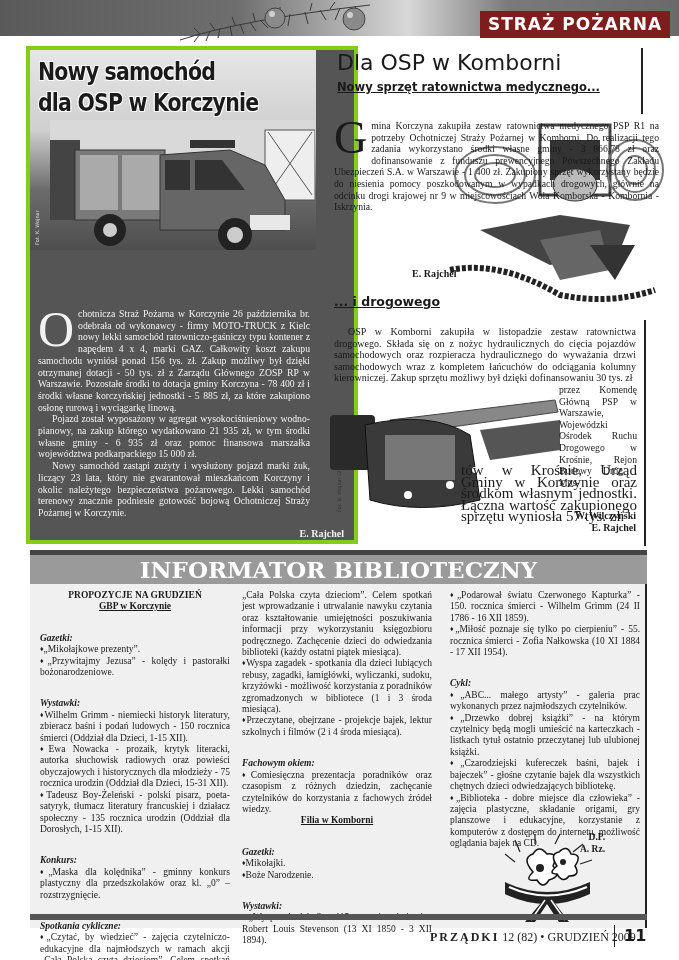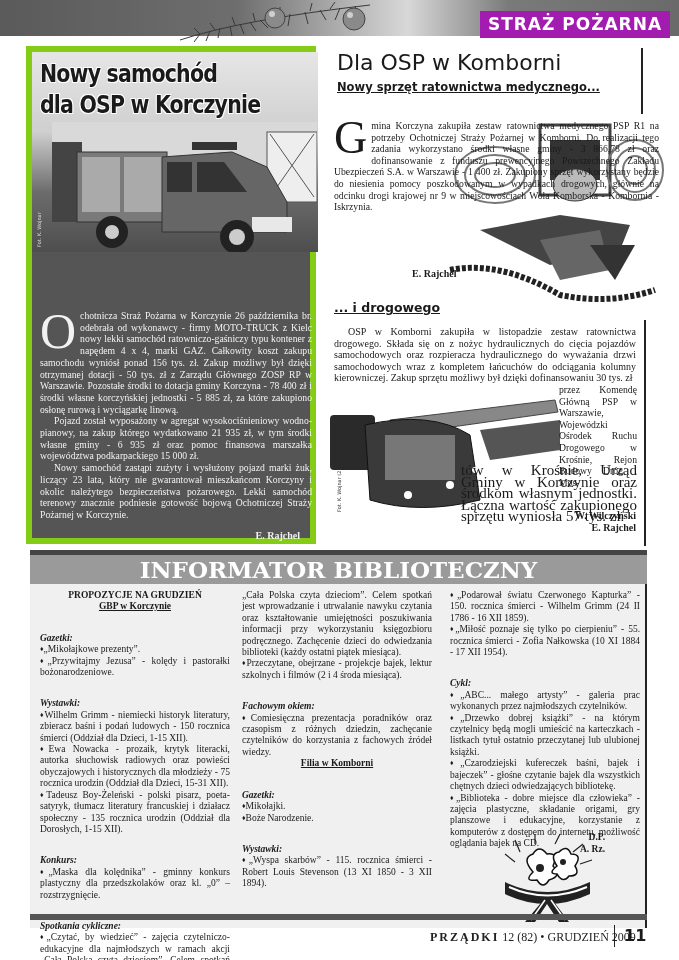--- a/index.html
+++ b/index.html
@@ -2,41 +2,41 @@
 <html><head>
 <meta charset="utf-8">
 <style>
 *{box-sizing:border-box;margin:0;padding:0}
 html,body{width:679px;height:960px;background:#fff;overflow:hidden}
 body{position:relative;font-family:"Liberation Serif",serif;color:#1a1a1a}
 .abs{position:absolute}
 
 #hdr-band{left:0;top:0;width:679px;height:36px;background:linear-gradient(90deg,#5a5a5a 0%,#6e6e6e 35%,#d8d8d8 60%,#7a7a7a 75%,#6a6a6a 100%)}
 #branch{left:180px;top:0;width:190px;height:45px}
-#section-title{left:480px;top:11px;width:190px;height:27px;background:#a21caf;color:#fff;font-family:"DejaVu Sans",sans-serif;font-weight:bold;font-size:17px;letter-spacing:1px;text-align:center;line-height:27px}
-
-#left-box{left:26px;top:46px;width:290px;height:498px;border:6px solid #84cc16;background:#555}
+#section-title{left:480px;top:11px;width:190px;height:27px;background:#7f1d1d;color:#fff;font-family:"DejaVu Sans",sans-serif;font-weight:bold;font-size:17px;letter-spacing:1px;text-align:center;line-height:27px}
+
+#left-box{left:26px;top:46px;width:332px;height:498px;border:4px solid #84cc16;background:#555}
 #left-photo{left:0;top:0;width:286px;height:200px;background:linear-gradient(180deg,#e6e6e6 0%,#cfcfcf 40%,#6c6c6c 70%,#4e4e4e 100%);overflow:hidden}
 #left-title{left:8px;top:6px;width:275px;font-family:"DejaVu Sans",sans-serif;font-weight:bold;font-size:25px;line-height:31px;color:#1a1a1a;letter-spacing:-1px;transform:scaleX(.82);transform-origin:left top;text-shadow:1px 1px 0 #fff,-1px -1px 0 #fff,1px -1px 0 #fff,-1px 1px 0 #fff}
 #truck{left:20px;top:70px;width:265px;height:130px}
 #photo-credit-1{left:2px;top:140px;font-family:"DejaVu Sans",sans-serif;font-size:5px;color:#ddd;transform:rotate(-90deg);transform-origin:left top;white-space:nowrap}
 #left-body{left:8px;top:258px;width:272px;color:#f2f2f2;font-size:9.7px;line-height:11.7px;text-align:justify}
 #left-body p{text-indent:14px}
 #left-body p.first{text-indent:0}
 .dropcap{float:left;font-size:50px;line-height:38px;margin:2px 4px 0 0;font-family:"Liberation Serif",serif}
 #left-author{right:10px;top:478px;font-weight:bold;font-size:10px;color:#f2f2f2}
 
 #right-title{left:337px;top:50px;font-family:"DejaVu Sans",sans-serif;font-weight:normal;font-size:22px;letter-spacing:0px}
 #right-sub{left:337px;top:80px;font-family:"DejaVu Sans",sans-serif;font-weight:bold;font-size:11.5px;text-decoration:underline}
 #vline-1{left:641px;top:48px;width:2px;height:66px;background:#222}
 #right-body-1{left:334px;top:120px;width:325px;font-size:9.7px;line-height:11.6px;text-align:justify}
 #right-body-1 .dc{float:left;font-size:46px;line-height:36px;margin:0 4px 0 0}
 #tools{left:440px;top:120px;width:225px;height:185px}
 #right-author-1{left:412px;top:268px;font-weight:bold;font-size:10px}
-#sub2{left:334px;top:300px;font-family:"DejaVu Sans",sans-serif;font-weight:bold;font-size:12.5px;text-decoration:underline}
+#sub2{left:334px;top:294px;font-family:"DejaVu Sans",sans-serif;font-weight:bold;font-size:12.5px;text-decoration:underline}
 #vline-2{left:644px;top:320px;width:2px;height:226px;background:#222}
 #right-body-2{left:334px;top:326px;width:302px;font-size:10px;line-height:11.6px;text-align:justify;text-indent:14px}
 #right-body-3{left:559px;top:384px;width:78px;font-size:9.7px;line-height:11.6px;text-align:justify}
 #right-body-4{left:461px;top:465px;width:176px;font-size:15px;line-height:11.6px;text-align:justify}
 #kit{left:330px;top:390px;width:230px;height:130px}
 #photo-credit-2{left:336px;top:512px;font-family:"DejaVu Sans",sans-serif;font-size:5px;color:#333;transform:rotate(-90deg);transform-origin:left top;white-space:nowrap}
 #authors-2{right:43px;top:510px;text-align:right;font-weight:bold;font-size:10px;line-height:12px}
 
 #info-box{left:30px;top:550px;width:617px;height:378px;background:#f0f0f0;border-right:2px solid #222}
 #info-topbar{left:30px;top:550px;width:617px;height:5px;background:#444}
@@ -178,20 +178,21 @@
   <div class="it" data-bind="informator.w2">Ewa Nowacka - prozaik, krytyk literacki, autorka słuchowisk radiowych oraz powieści obyczajowych i historycznych dla młodzieży - 75 rocznica urodzin (Oddział dla Dzieci, 15-31 XII).</div>
   <div class="it" data-bind="informator.w3">Tadeusz Boy-Żeleński - polski pisarz, poeta-satyryk, tłumacz literatury francuskiej i działacz społeczny - 135 rocznica urodzin (Oddział dla Dorosłych, 1-15 XII).</div>
   <div class="cat" data-bind="informator.cat_konkurs">Konkurs:</div>
   <div class="it" data-bind="informator.k1">„Maska dla kolędnika” - gminny konkurs plastyczny dla przedszkolaków oraz kl. „0” – rozstrzygnięcie.</div>
   <div class="cat" data-bind="informator.cat_spotkania">Spotkania cykliczne:</div>
   <div class="it" data-bind="informator.s1" style="height:34px;overflow:hidden">„Czytać, by wiedzieć” - zajęcia czytelniczo-edukacyjne dla najmłodszych w ramach akcji „Cała Polska czyta dzieciom”. Celem spotkań jest wprowadzanie i utrwalanie nawyku czytania oraz kształtowanie umiejętności poszukiwania informacji przy wykorzystaniu księgozbioru podręcznego. Zachęcenie dzieci do odwiedzania biblioteki (każdy ostatni piątek miesiąca).</div>
 </div>
 
 <div id="col2" class="col">
   <div>„Cała Polska czyta dzieciom”. Celem spotkań jest wprowadzanie i utrwalanie nawyku czytania oraz kształtowanie umiejętności poszukiwania informacji przy wykorzystaniu księgozbioru podręcznego. Zachęcenie dzieci do odwiedzania biblioteki (każdy ostatni piątek miesiąca).</div>
+  <div class="it" data-bind="informator.s2">Wyspa zagadek - spotkania dla dzieci lubiących rebusy, zagadki, łamigłówki, wyliczanki, sudoku, krzyżówki - możliwość korzystania z poradników zgromadzonych w bibliotece (1 i 3 środa miesiąca).</div>
   <div class="it" data-bind="informator.s3">Przeczytane, obejrzane - projekcje bajek, lektur szkolnych i filmów (2 i 4 środa miesiąca).</div>
   <div class="cat" data-bind="informator.cat_fachowym">Fachowym okiem:</div>
   <div class="it" data-bind="informator.f1">Comiesięczna prezentacja poradników oraz czasopism z różnych dziedzin, zachęcanie czytelników do korzystania z fachowych źródeł wiedzy.</div>
   <div class="hu" data-bind="informator.branch2">Filia w Komborni</div>
   <div class="cat" data-bind="informator.cat_gazetki2">Gazetki:</div>
   <div class="it" data-bind="informator.g3">Mikołajki.</div>
   <div class="it" data-bind="informator.g4">Boże Narodzenie.</div>
   <div class="cat" data-bind="informator.cat_wystawki2">Wystawki:</div>
   <div class="it" data-bind="informator.w5">„Wyspa skarbów” - 115. rocznica śmierci - Robert Louis Stevenson (13 XI 1850 - 3 XII 1894).</div>
 </div>

